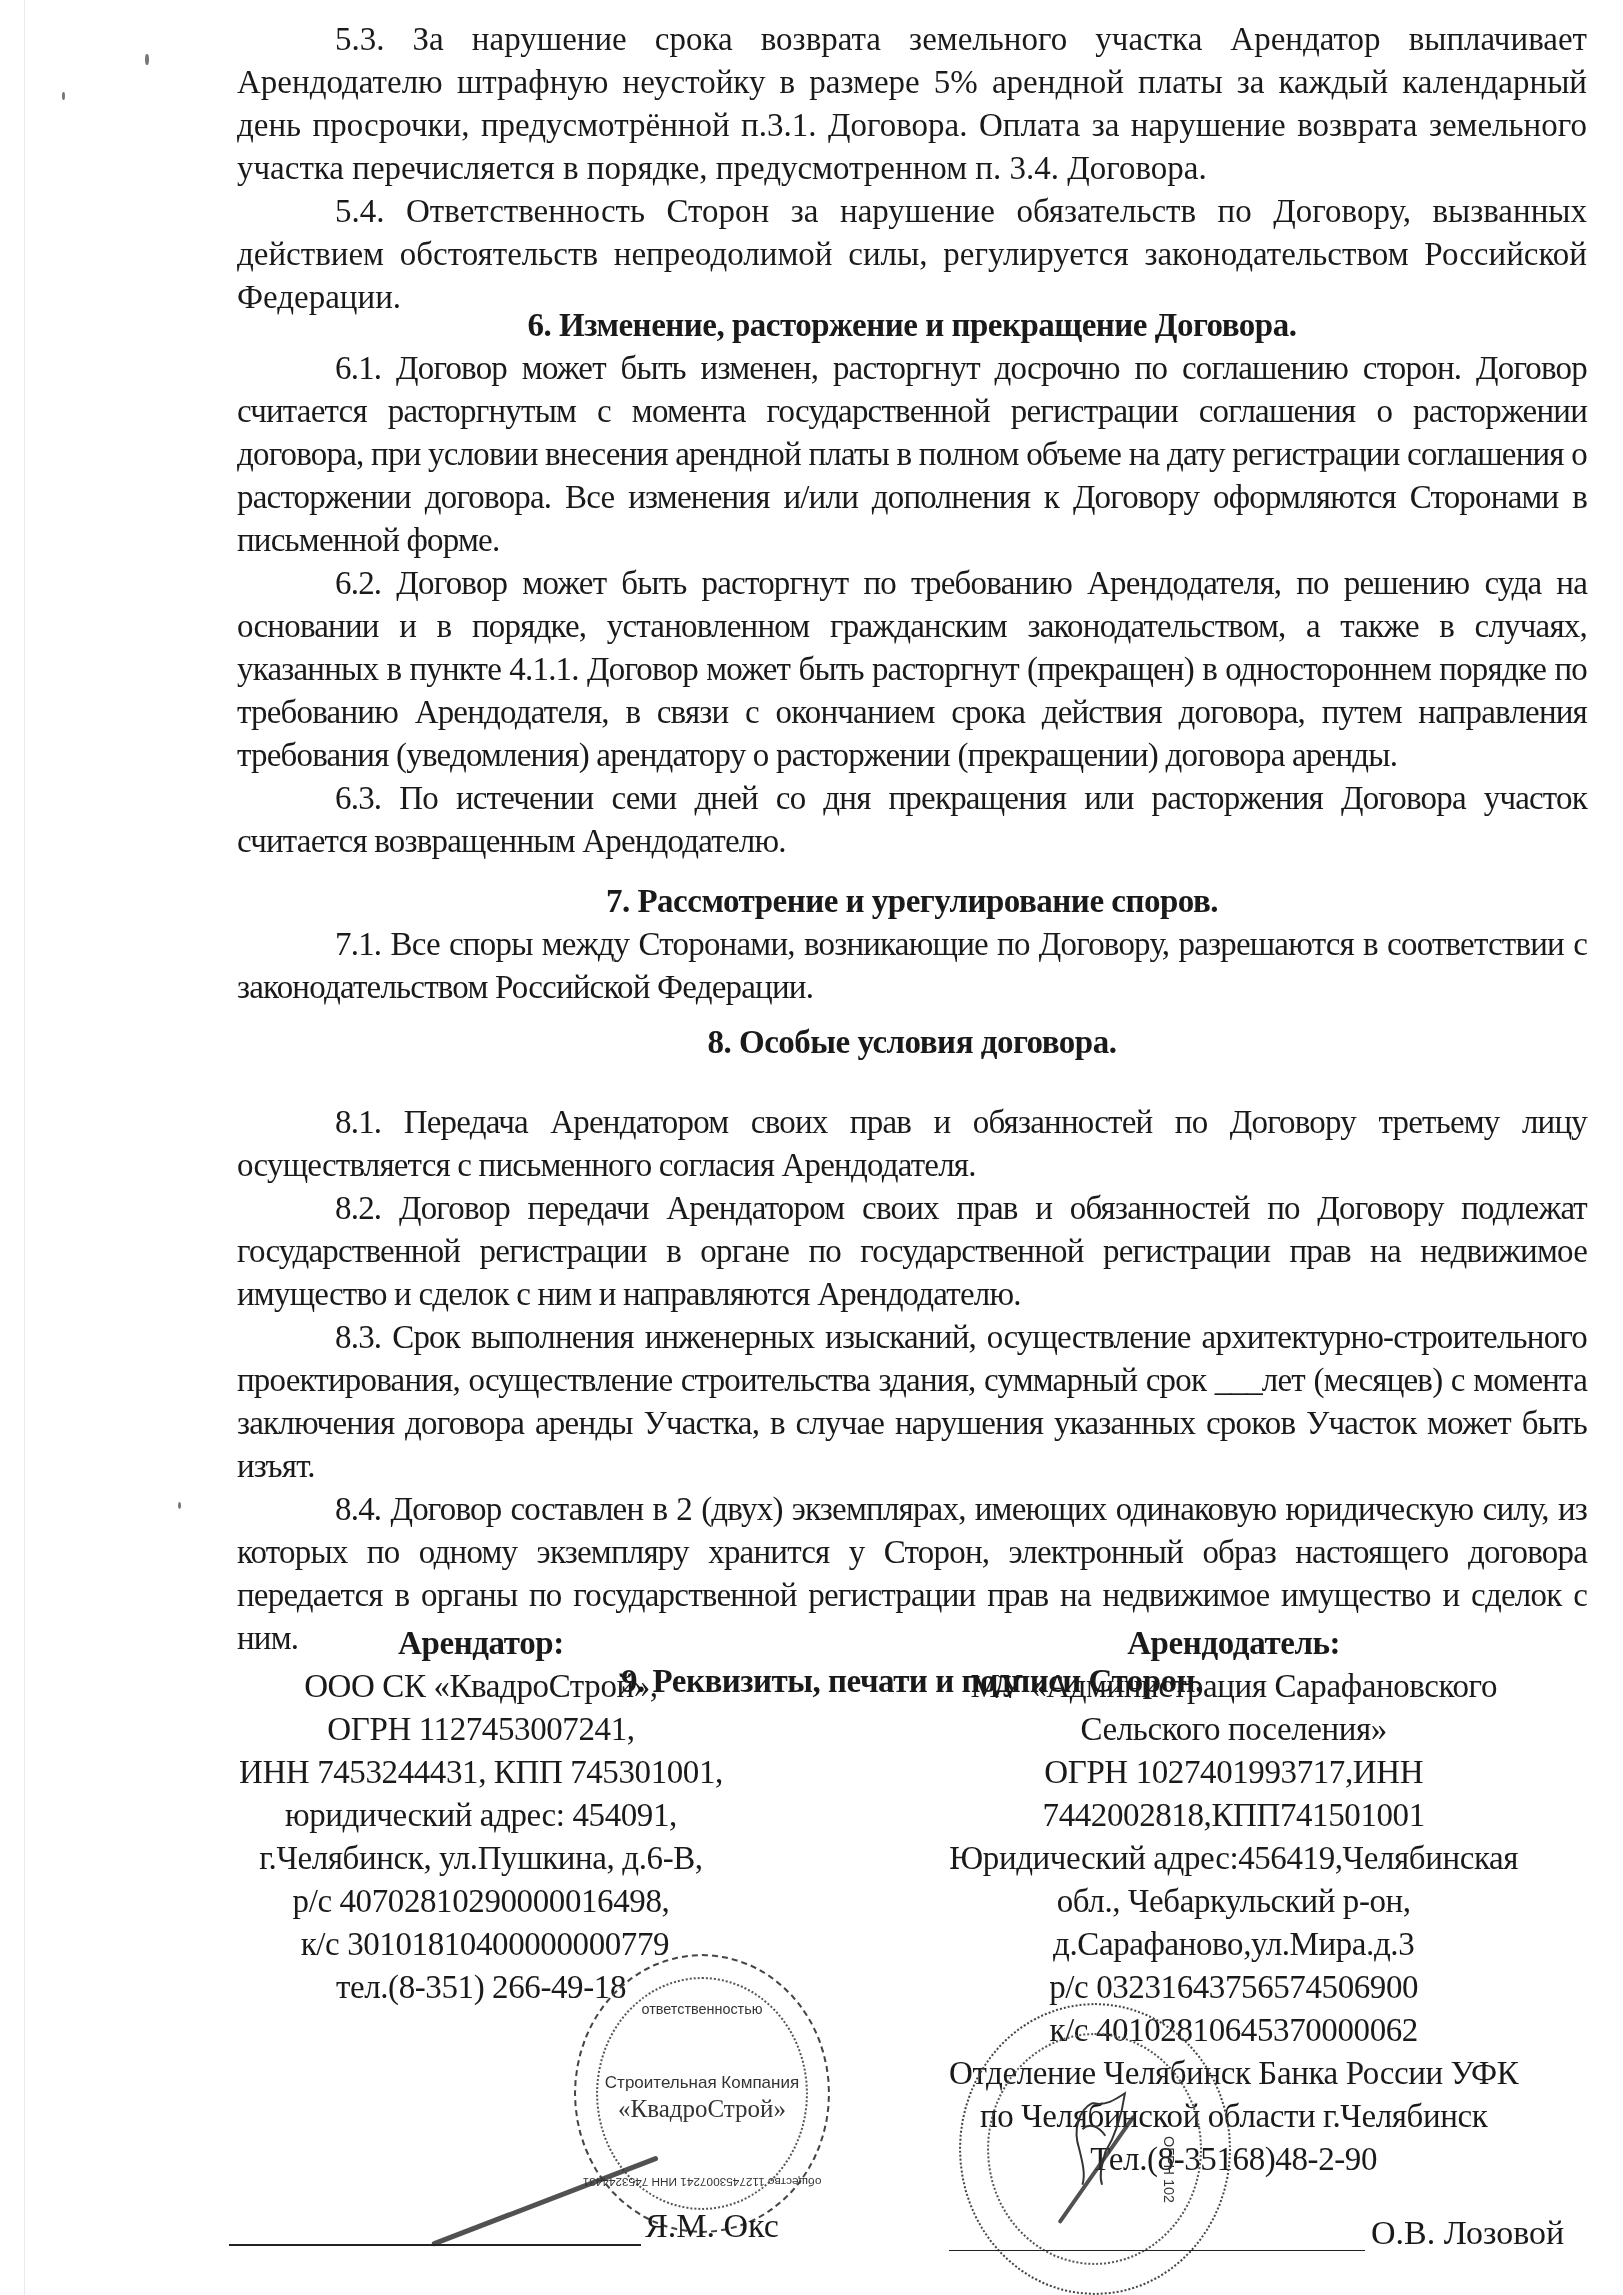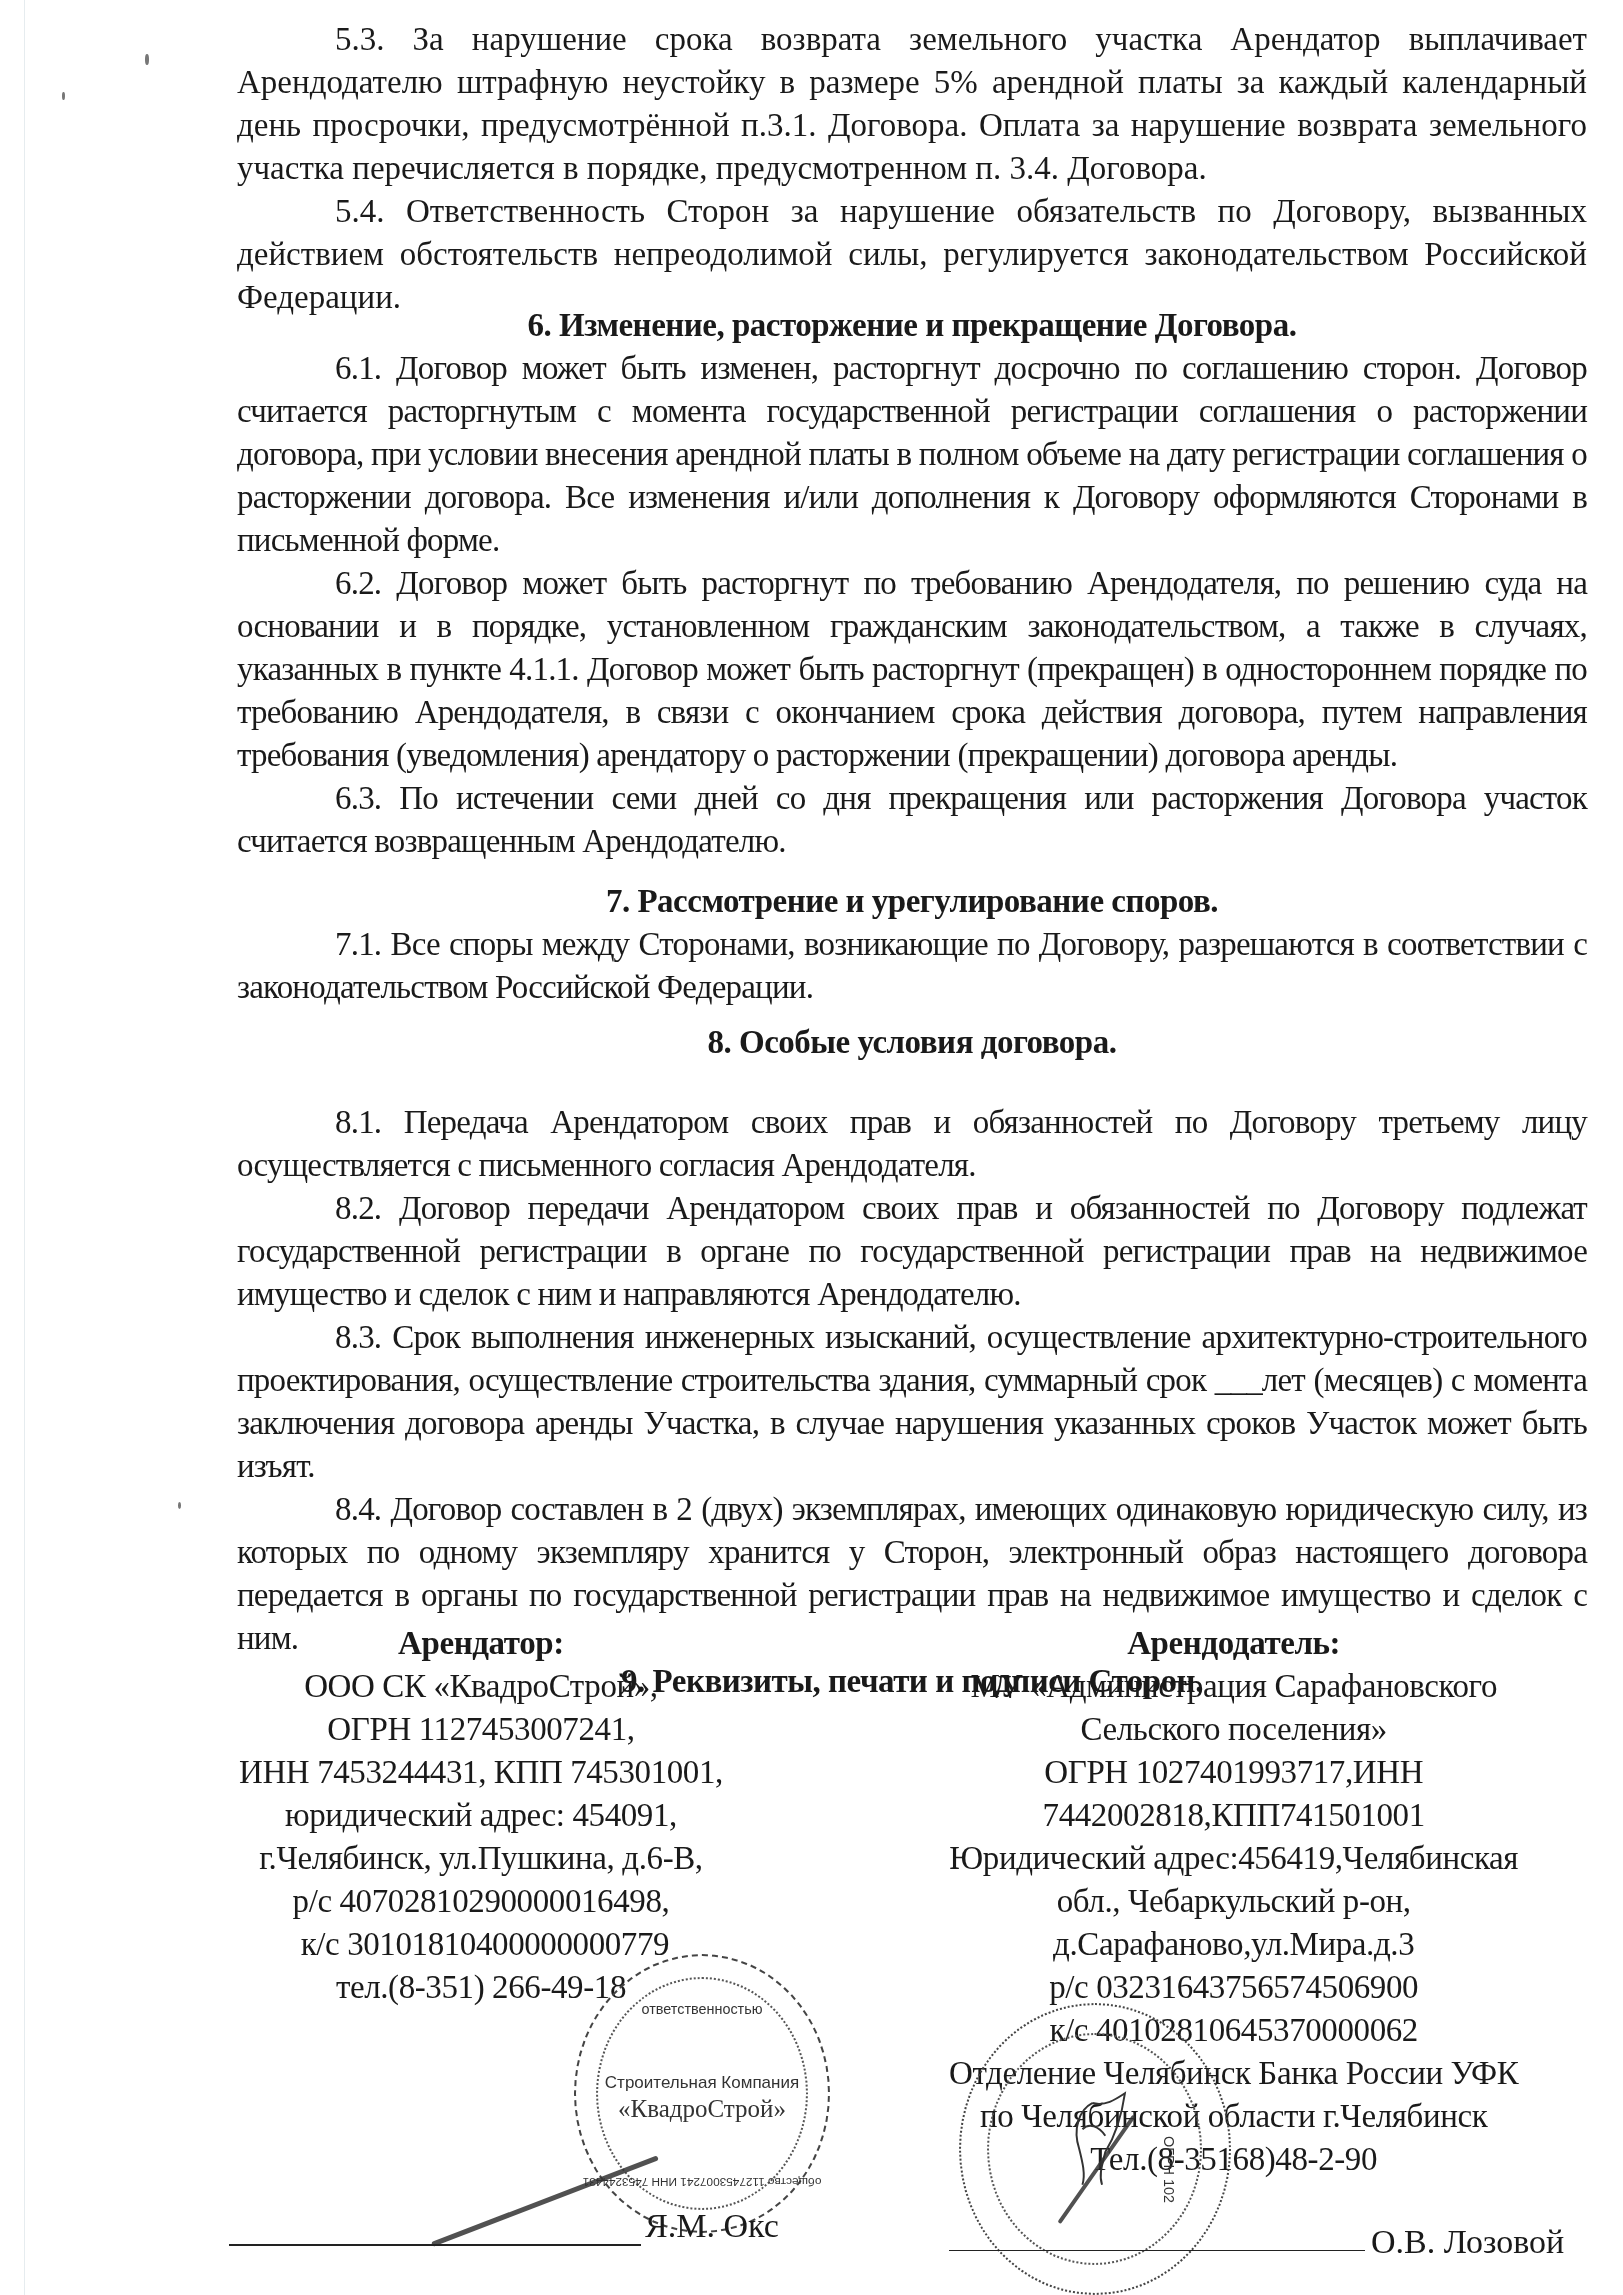--- a/index.html
+++ b/index.html
@@ -100,15 +100,15 @@
 
   <div class="stamp" style="left:959px;top:2003px;width:268px;height:288px;border-style:dotted;">
     <div class="stamp-inner" style="left:26px;top:27.5px;width:211px;height:228px;"></div>
     <div class="stamp-text" style="left:216px;top:131px;font-size:14.4px;transform:rotate(90deg);transform-origin:left top;">ОГРН 102</div>
     <svg style="position:absolute;left:92px;top:85px;" width="85" height="98" viewBox="0 0 130 150">
       <path d="M60 20 C40 30 30 60 40 90 C45 110 50 130 45 145 M60 20 C80 25 95 15 110 5 C105 40 95 70 80 95 C75 115 70 130 75 145 M45 60 C55 50 70 55 80 70" fill="none" stroke="#333" stroke-width="3"></path>
     </svg>
     <div class="scribble" style="left:98px;top:216px;width:131px;height:3.9px;transform:rotate(-55deg);"></div>
   </div>
   <div class="sigline" style="left:949px;top:2250px;width:416px;height:1.3px;"></div>
-  <div class="signame" style="left:1371px;top:2214px;margin-top:9px;">О.В. Лозовой</div>
+  <div class="signame" style="left:1371px;top:2214px;">О.В. Лозовой</div>
 </div>
 
 
 </body></html>

